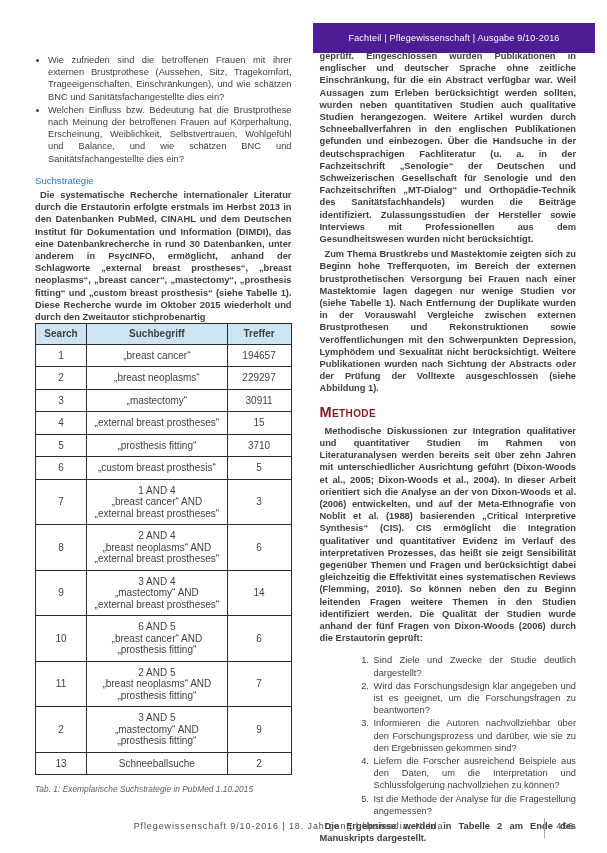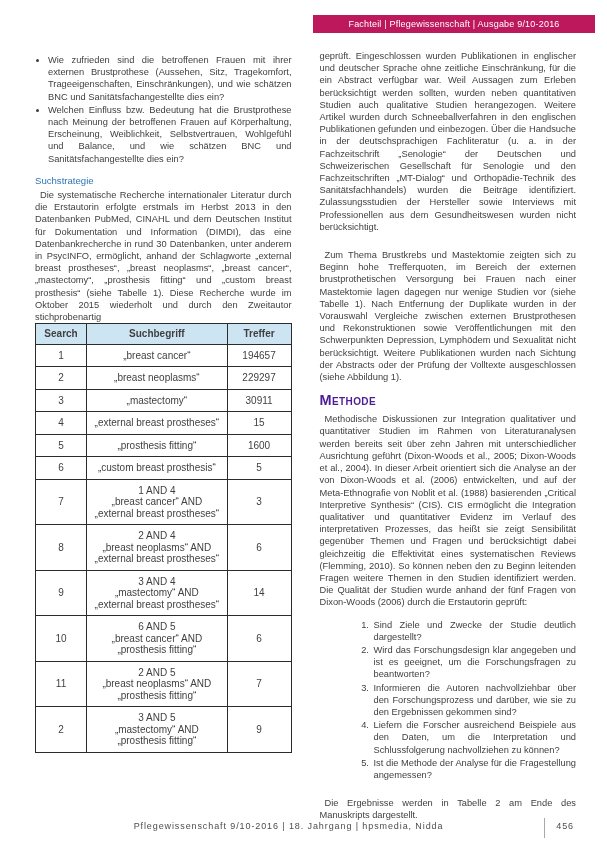--- a/index.html
+++ b/index.html
@@ -4,47 +4,47 @@
 <style>
   html,body { margin:0; padding:0; background:#e8e8e8; }
   .page {
     position:relative; width:607px; height:853px; margin:0 auto;
     background:#ffffff; overflow:hidden;
     font-family:"Liberation Sans", sans-serif;
     color:#3f3f3f;
   }
   
   .header-bar {
-    position:absolute; top:15px; left:313px; right:12px; height:18px;
-    background:#be185d; color:#ffffff;
+    position:absolute; top:23px; left:313px; right:12px; height:30px;
+    background:#4c1d95; color:#ffffff;
     display:flex; align-items:center; justify-content:center;
     font-size:9px; letter-spacing:0.2px;
   }
   
   .columns {
     position:absolute; top:50px; left:35px; right:31px;
     display:flex; gap:28px;
   }
   .col { width:264px; font-size:9.3px; line-height:12.2px; text-align:justify; }
   
   ul.bullets { margin:4px 0 0 0; padding-left:13px; list-style:disc; }
   ul.bullets li { margin:0 0 1px 0; }
   
   .sub-heading {
     color:#2e74b5; font-weight:400; font-size:9.6px;
     margin:10px 0 2px 0; text-align:left;
   }
   .big-heading {
-    color:#4c1d95; font-variant:small-caps; font-weight:600;
+    color:#7f1d1d; font-variant:small-caps; font-weight:600;
     font-size:14.5px; letter-spacing:0.4px;
     margin:9px 0 5px 0; text-align:left; line-height:16px;
   }
-  p { margin:0 0 0 0; }
+  p { margin:0 0 0 0;font-weight:bold; }
   p.indent { text-indent:5px; }
-  p.spaced { margin-top:16px; }
+  p.spaced { margin-top:3px; }
   
   table.search-table {
     width:100%; border-collapse:collapse; margin-top:0;
     font-size:10px; line-height:11.5px; table-layout:fixed;border-radius:31px;
   }
   table.search-table th, table.search-table td {
     border:1px solid #2b2b2b; text-align:center; vertical-align:middle;
     padding:5px 2px; color:#3f3f3f;
   }
   table.search-table th { background:#cde4f3; font-weight:700; padding:4px 2px; }
@@ -123,21 +123,21 @@
               <td class="hits">30911</td>
             </tr>
             <tr>
               <td class="search">4</td>
               <td class="term">„external breast prostheses“</td>
               <td class="hits">15</td>
             </tr>
             <tr>
               <td class="search">5</td>
               <td class="term">„prosthesis fitting“</td>
-              <td class="hits">1600</td>
+              <td class="hits">3710</td>
             </tr>
             <tr>
               <td class="search">6</td>
               <td class="term">„custom breast prosthesis“</td>
               <td class="hits">5</td>
             </tr>
             <tr>
               <td class="search">7</td>
               <td class="term">1 AND 4
 „breast cancer“ AND
@@ -172,23 +172,29 @@
 „prosthesis fitting“</td>
               <td class="hits">7</td>
             </tr>
             <tr>
               <td class="search">2</td>
               <td class="term">3 AND 5
 „mastectomy“ AND
 „prosthesis fitting“</td>
               <td class="hits">9</td>
             </tr>
+            <tr>
+              <td class="search">13</td>
+              <td class="term">Schneeballsuche</td>
+              <td class="hits">2</td>
+            </tr>
           </tbody>
       </table>
 
+      <div class="table-caption">Tab. 1: Exemplarische Suchstrategie in PubMed 1.10.2015</div>
     </div>
 
     <div class="col">
       <p>geprüft. Eingeschlossen wurden Publikationen in englischer und deutscher Sprache ohne zeitliche Einschränkung, für die ein Abstract verfügbar war. Weil Aussagen zum Erleben berücksichtigt werden sollten, wurden neben quantitativen Studien auch qualitative Studien herangezogen. Weitere Artikel wurden durch Schneeballverfahren in den englischen Publikationen gefunden und einbezogen. Über die Handsuche in der deutschsprachigen Fachliteratur (u. a. in der Fachzeitschrift „Senologie“ der Deutschen und Schweizerischen Gesellschaft für Senologie und den Fachzeitschriften „MT-Dialog“ und Orthopädie-Technik des Sanitätsfachhandels) wurden die Beiträge identifiziert. Zulassungsstudien der Hersteller sowie Interviews mit Professionellen aus dem Gesundheitswesen wurden nicht berücksichtigt.</p>
 
       <p class="indent spaced">Zum Thema Brustkrebs und Mastektomie zeigten sich zu Beginn hohe Trefferquoten, im Bereich der externen brustprothetischen Versorgung bei Frauen nach einer Mastektomie lagen dagegen nur wenige Studien vor (siehe Tabelle 1). Nach Entfernung der Duplikate wurden in der Vorauswahl Vergleiche zwischen externen Brustprothesen und Rekonstruktionen sowie Veröffentlichungen mit den Schwerpunkten Depression, Lymphödem und Sexualität nicht berücksichtigt. Weitere Publikationen wurden nach Sichtung der Abstracts oder der Prüfung der Volltexte ausgeschlossen (siehe Abbildung 1).</p>
 
       <div class="big-heading">Methode</div>
 
       <p class="indent">Methodische Diskussionen zur Integration qualitativer und quantitativer Studien im Rahmen von Literaturanalysen werden bereits seit über zehn Jahren mit unterschiedlicher Ausrichtung geführt (Dixon-Woods et al., 2005; Dixon-Woods et al., 2004). In dieser Arbeit orientiert sich die Analyse an der von Dixon-Woods et al. (2006) entwickelten, und auf der Meta-Ethnografie von Noblit et al. (1988) basierenden „Critical Interpretive Synthesis“ (CIS). CIS ermöglicht die Integration qualitativer und quantitativer Evidenz im Verlauf des interpretativen Prozesses, das heißt sie zeigt Sensibilität gegenüber Themen und Fragen und berücksichtigt dabei gleichzeitig die Effektivität eines systematischen Reviews (Flemming, 2010). So können neben den zu Beginn leitenden Fragen weitere Themen in den Studien identifiziert werden. Die Qualität der Studien wurde anhand der fünf Fragen von Dixon-Woods (2006) durch die Erstautorin geprüft:</p>

